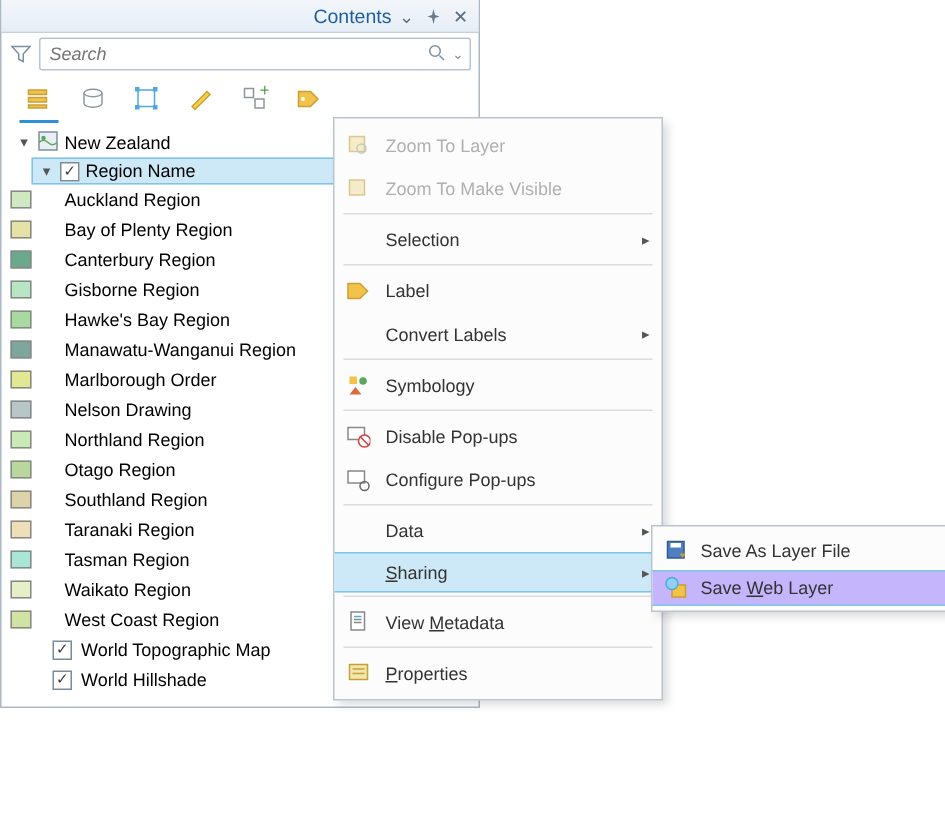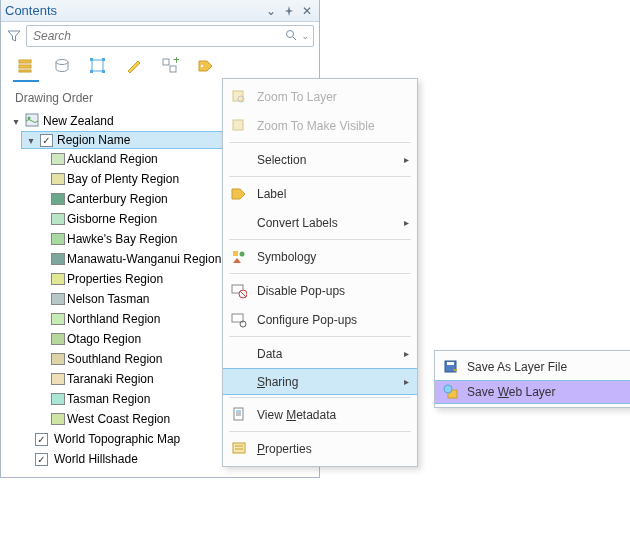--- a/index.html
+++ b/index.html
@@ -1,39 +1,39 @@
 <!DOCTYPE html>
 <html><head>
 <meta charset="utf-8">
 <style>
   * { box-sizing: border-box; font-family: "Segoe UI", Arial, sans-serif; font-size: 12px; }
   body { margin: 0; background: #fff; width: 630px; height: 560px; position: relative; }
   .panel { width: 320px; border: 1px solid #aab8c6; border-top: none; background: #fff; }
   .panel-header { height: 22px; background: linear-gradient(#f2f6fa,#e6eef7); border-bottom: 1px solid #c4d1de; display:flex; align-items:center; padding: 0 4px; }
-  .panel-title { color: #1f5e9e; font-size: 13px; flex: 1; }
+  .panel-title { color: #1f5e9e; font-size: 13px; flex: 1; text-align: right; }
   .hdr-icon { width: 16px; height:16px; display:flex; align-items:center; justify-content:center; color:#5a6c7d; margin-left:2px; }
   .search-row { display:flex; align-items:center; padding: 3px 5px; gap:4px; }
   .filter-icon { width:16px; height:16px; color:#7c8fa0; display:flex; align-items:center; justify-content:center; }
   .search-box { flex:1; height:22px; border:1px solid #b8c4d0; border-radius:2px; display:flex; align-items:center; padding:0 4px; }
   .search-input { flex:1; border:none; outline:none; font-style:italic; color:#3b82f6; background:transparent; }
   .toolbar { display:flex; gap:10px; padding: 3px 10px 6px 12px; align-items:center; }
   .tool { width:26px; height:26px; display:flex; align-items:center; justify-content:center; position:relative; }
   .tool.active::after { content:""; position:absolute; left:0; right:0; bottom:-3px; height:2px; background:#2f8fd4; }
   .section-title { color:#666; padding: 6px 14px 6px 14px; font-size:12px; }
   .tree { padding: 0 0 8px 6px; }
   .tree-row { display:flex; align-items:center; height:20px; gap:4px; padding-left:4px; }
   .arrow { width:10px; font-size:10px; color:#555; display:inline-block; text-align:center; }
   .checkbox { width:13px; height:13px; border:1px solid #7a8a99; display:inline-flex; align-items:center; justify-content:center; font-size:10px; color:#3a3a3a; background:#fff; }
   .layer-node { margin-left: 14px; }
   .selected-node { background:#cde8f7; border:1px solid #7fc3e8; height:18px; padding-right:80px; }
   .swatch { width:14px; height:12px; border:1px solid #888; display:inline-block; flex:0 0 auto; }
-  .region-item { display:flex; align-items:center; gap:2px; height:20px; margin-left:44px; }
+  .region-item { display:flex; align-items:center; gap:22px; height:20px; }
   .base-item { display:flex; align-items:center; gap:6px; height:20px; margin-left:28px; }
 
-  .ctxmenu { position:absolute; left:222px; top:78px; width:196px; background:#fcfcfc; border:1px solid #b8c4d0; box-shadow: 3px 3px 6px rgba(0,0,0,0.15); padding: 3px 0; }
+  .ctxmenu { position:absolute; left:222px; top:78px; width:220px; background:#fcfcfc; border:1px solid #b8c4d0; box-shadow: 3px 3px 6px rgba(0,0,0,0.15); padding: 3px 0; }
   .ctxmenu .item { height:29px; display:flex; align-items:center; padding: 0 8px 0 34px; position:relative; color:#333; }
   .ctxmenu .item.disabled { color:#b0b0b0; }
   .ctxmenu .item.highlight { background:#cde8f7; border-top:1px solid #7fc3e8; border-bottom:1px solid #7fc3e8; height:27px;}
   .ctxmenu .sep { height:1px; background:#d8dde2; margin: 2px 6px; }
   .ctxmenu .iconslot { position:absolute; left:6px; width:20px; height:20px; display:flex; align-items:center; justify-content:center; }
   .submenu-arrow { position:absolute; right:8px; font-size:10px; color:#555; }
 
   .submenu { position:absolute; left:434px; top:350px; width:200px; background:#fcfcfc; border:1px solid #b8c4d0; box-shadow: 3px 3px 6px rgba(0,0,0,0.15); padding:3px 0; }
   .submenu .sitem { height:26px; display:flex; align-items:center; padding:0 8px 0 32px; position:relative; color:#333; }
   .submenu .sitem.highlight { background:#c4b5fd; border-top:1px solid #7fc3e8; border-bottom:1px solid #7fc3e8; height:24px;}
@@ -110,21 +110,20 @@
         </svg>
     </span>
     <span class="tool">
       <svg width="18" height="18" viewBox="0 0 18 18">
           <path d="M2 4 h8 l5 5 -5 5 h-8 z" fill="#f2c24b" stroke="#caa033"></path>
           <circle cx="5" cy="9" r="1.3" fill="#fff"></circle>
         </svg>
     </span>
   </div>
 
-  <div class="section-title">Drawing Order</div>
 
   <div class="tree">
     <div class="tree-row">
       <span class="arrow">▾</span>
       <span>
         <svg width="14" height="14" viewBox="0 0 14 14">
             <rect x="1" y="1" width="12" height="12" fill="#e8eef4" stroke="#7c8fa0"></rect>
             <path d="M1 8 q3 -3 6 0 t6 0" fill="none" stroke="#5aa85a"></path>
             <circle cx="4" cy="5" r="1.5" fill="#5aa85a"></circle>
           </svg>
@@ -158,45 +157,49 @@
         <div class="region-item">
           <span class="swatch" style="background:#a8d9a1"></span>
           <span>Hawke's Bay Region</span>
         </div>
         <div class="region-item">
           <span class="swatch" style="background:#7da79c"></span>
           <span>Manawatu-Wanganui Region</span>
         </div>
         <div class="region-item">
           <span class="swatch" style="background:#e2e793"></span>
-          <span>Properties Region</span>
+          <span>Marlborough Order</span>
         </div>
         <div class="region-item">
           <span class="swatch" style="background:#b7c7c7"></span>
-          <span>Nelson Tasman</span>
+          <span>Nelson Drawing</span>
         </div>
         <div class="region-item">
           <span class="swatch" style="background:#c8ebb5"></span>
           <span>Northland Region</span>
         </div>
         <div class="region-item">
           <span class="swatch" style="background:#b9d69d"></span>
           <span>Otago Region</span>
         </div>
         <div class="region-item">
           <span class="swatch" style="background:#dcd3a8"></span>
           <span>Southland Region</span>
         </div>
         <div class="region-item">
           <span class="swatch" style="background:#ede0b9"></span>
           <span>Taranaki Region</span>
         </div>
         <div class="region-item">
           <span class="swatch" style="background:#a9e6d6"></span>
           <span>Tasman Region</span>
+        </div>
+        <div class="region-item">
+          <span class="swatch" style="background:#e4f0c6"></span>
+          <span>Waikato Region</span>
         </div>
         <div class="region-item">
           <span class="swatch" style="background:#cfe4a3"></span>
           <span>West Coast Region</span>
         </div>
       </div>
 
     <div id="basemaps-container">
         <div class="base-item">
           <span class="checkbox">✓</span>

